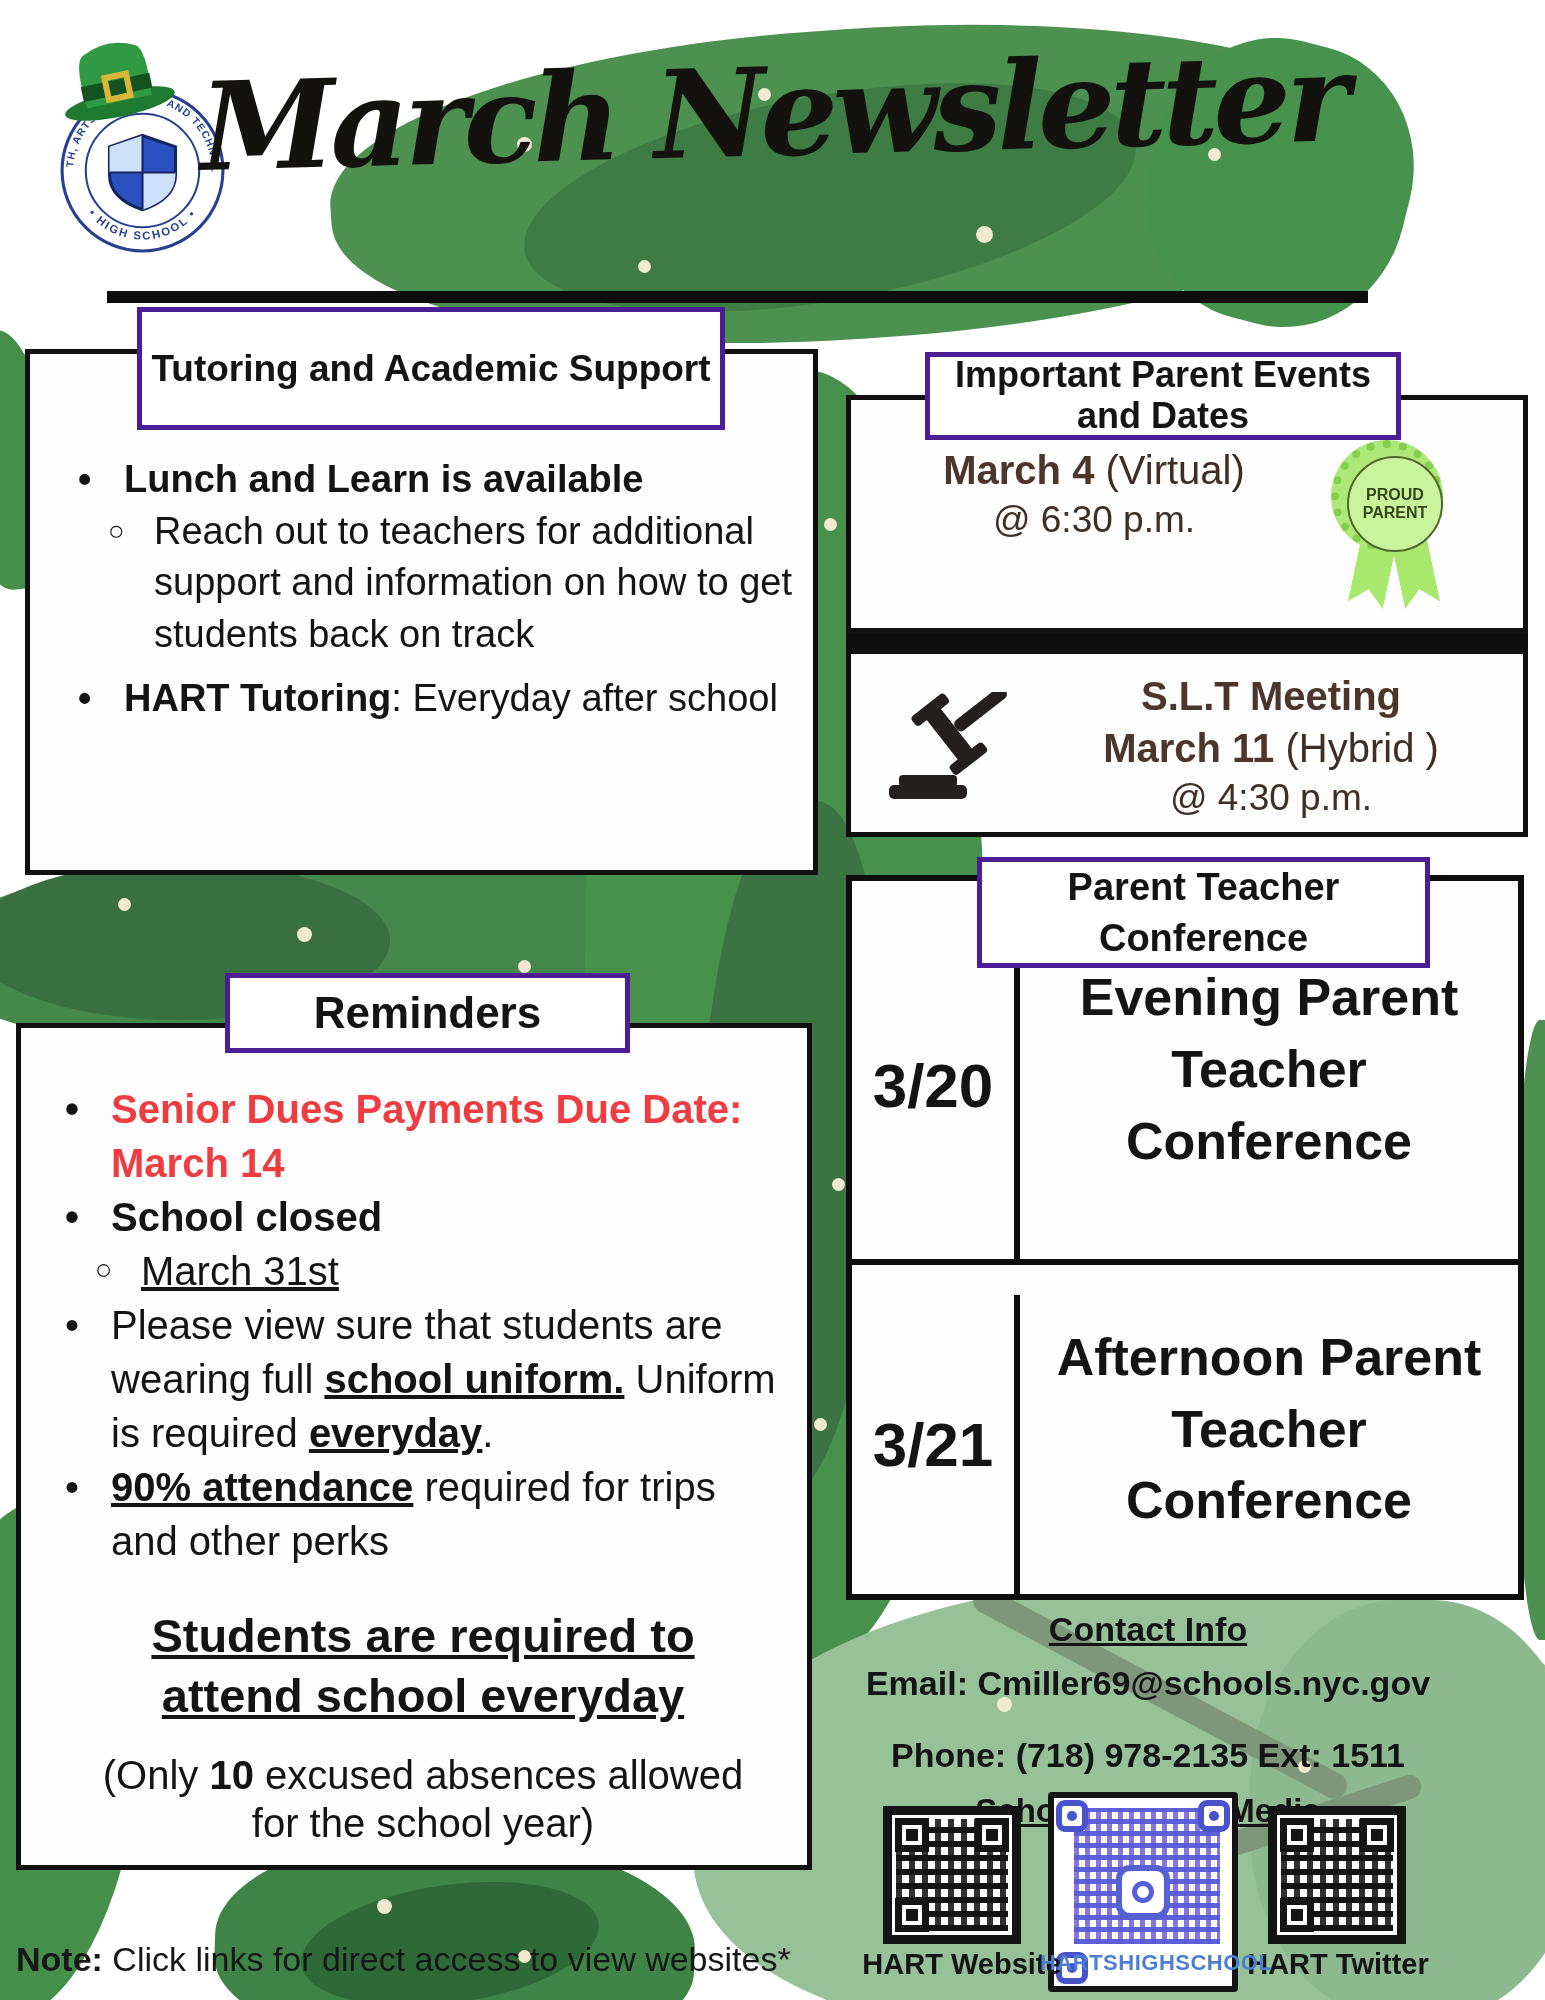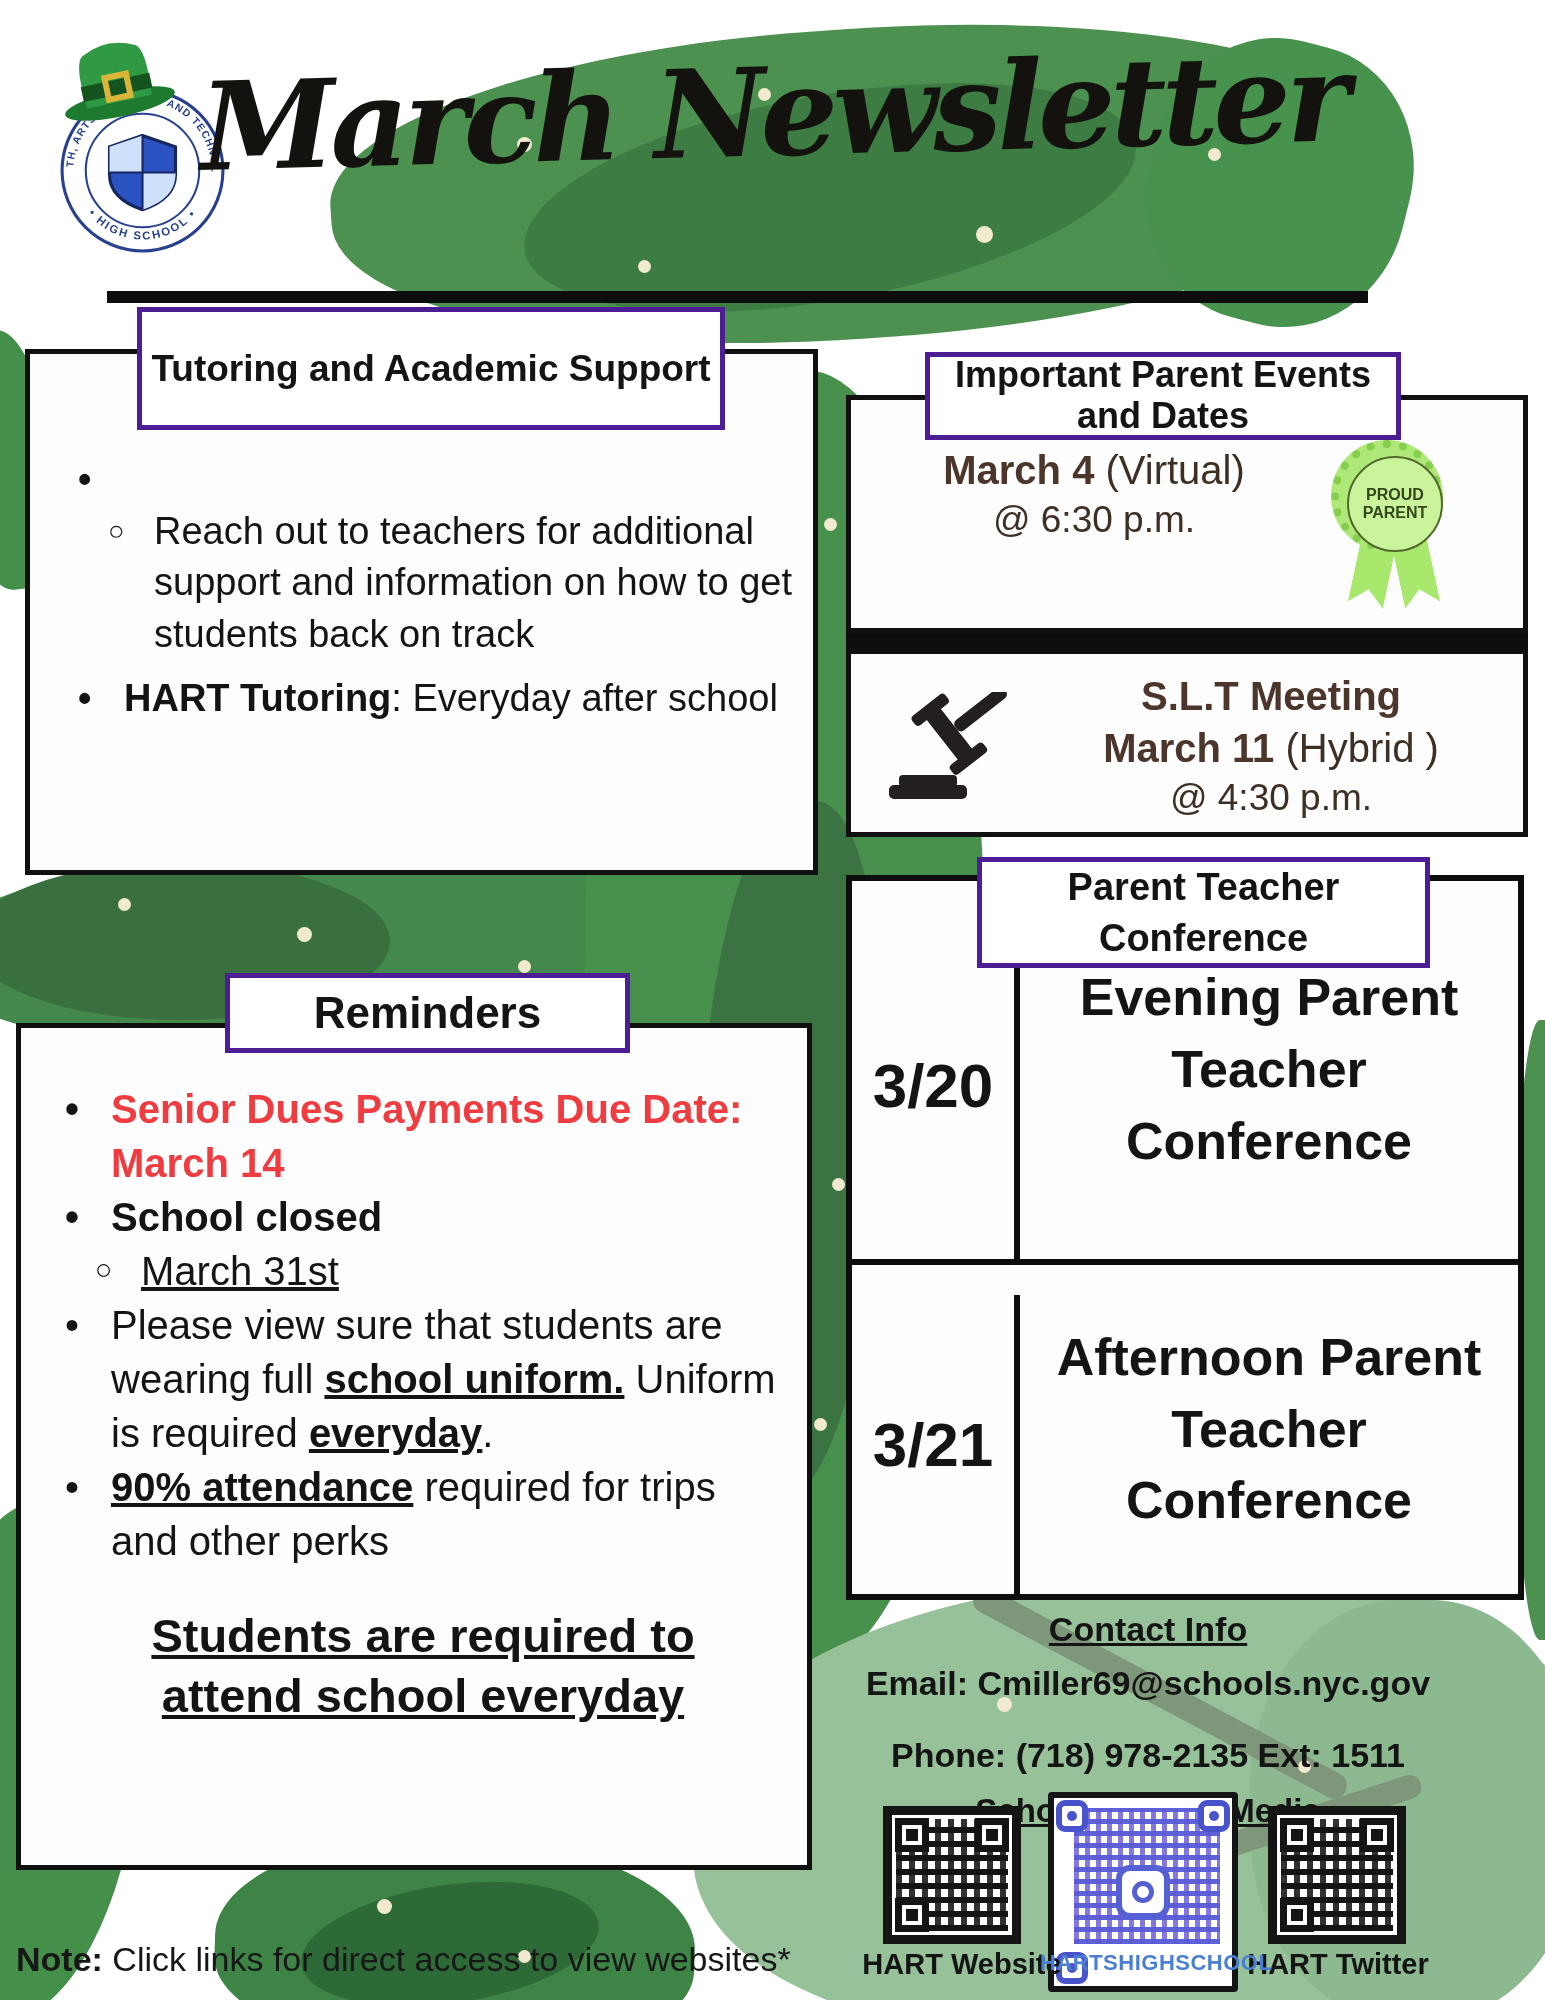--- a/index.html
+++ b/index.html
@@ -177,20 +177,21 @@
     </svg>
   </div>
 
   <div class="title">March Newsletter</div>
   <div class="title-underline"></div>
 
   <section class="box tut-box">
     <div class="tut-content">
       <div class="li">
         <span class="dot bold">•</span>
+        <div><span class="bold">Lunch and Learn is available</span></div>
       </div>
       <div class="li l2i">
         <span class="dot o">○</span>
         <div>Reach out to teachers for additional support and information on how to get students back on track</div>
       </div>
       <div class="li" style="margin-top:12px;">
         <span class="dot bold">•</span>
         <div><span class="bold">HART Tutoring</span><span>: Everyday after school</span></div>
       </div>
     </div>
@@ -271,20 +272,24 @@
         </div>
       </div>
       <div class="li">
         <span class="dot">•</span>
         <div><span class="bu">90% attendance</span><span> required for trips and other perks</span></div>
       </div>
       <div class="rem-footer">
         <div class="u">Students are required to</div>
         <div class="u">attend school everyday</div>
       </div>
+      <div class="rem-only">
+        <div><span>(Only </span><span class="bold">10</span><span> excused  absences allowed</span></div>
+        <div>for the school year)</div>
+      </div>
     </div>
   </section>
   <div class="hdr rem-hdr">
     <span>Reminders</span>
   </div>
 
   <div class="contact-line c-h">Contact Info</div>
   <div class="contact-line c-e">Email: Cmiller69@schools.nyc.gov</div>
   <div class="contact-line c-p">Phone: (718) 978-2135 Ext: 1511</div>
   <div class="contact-line c-s">School’s Social Media</div>

